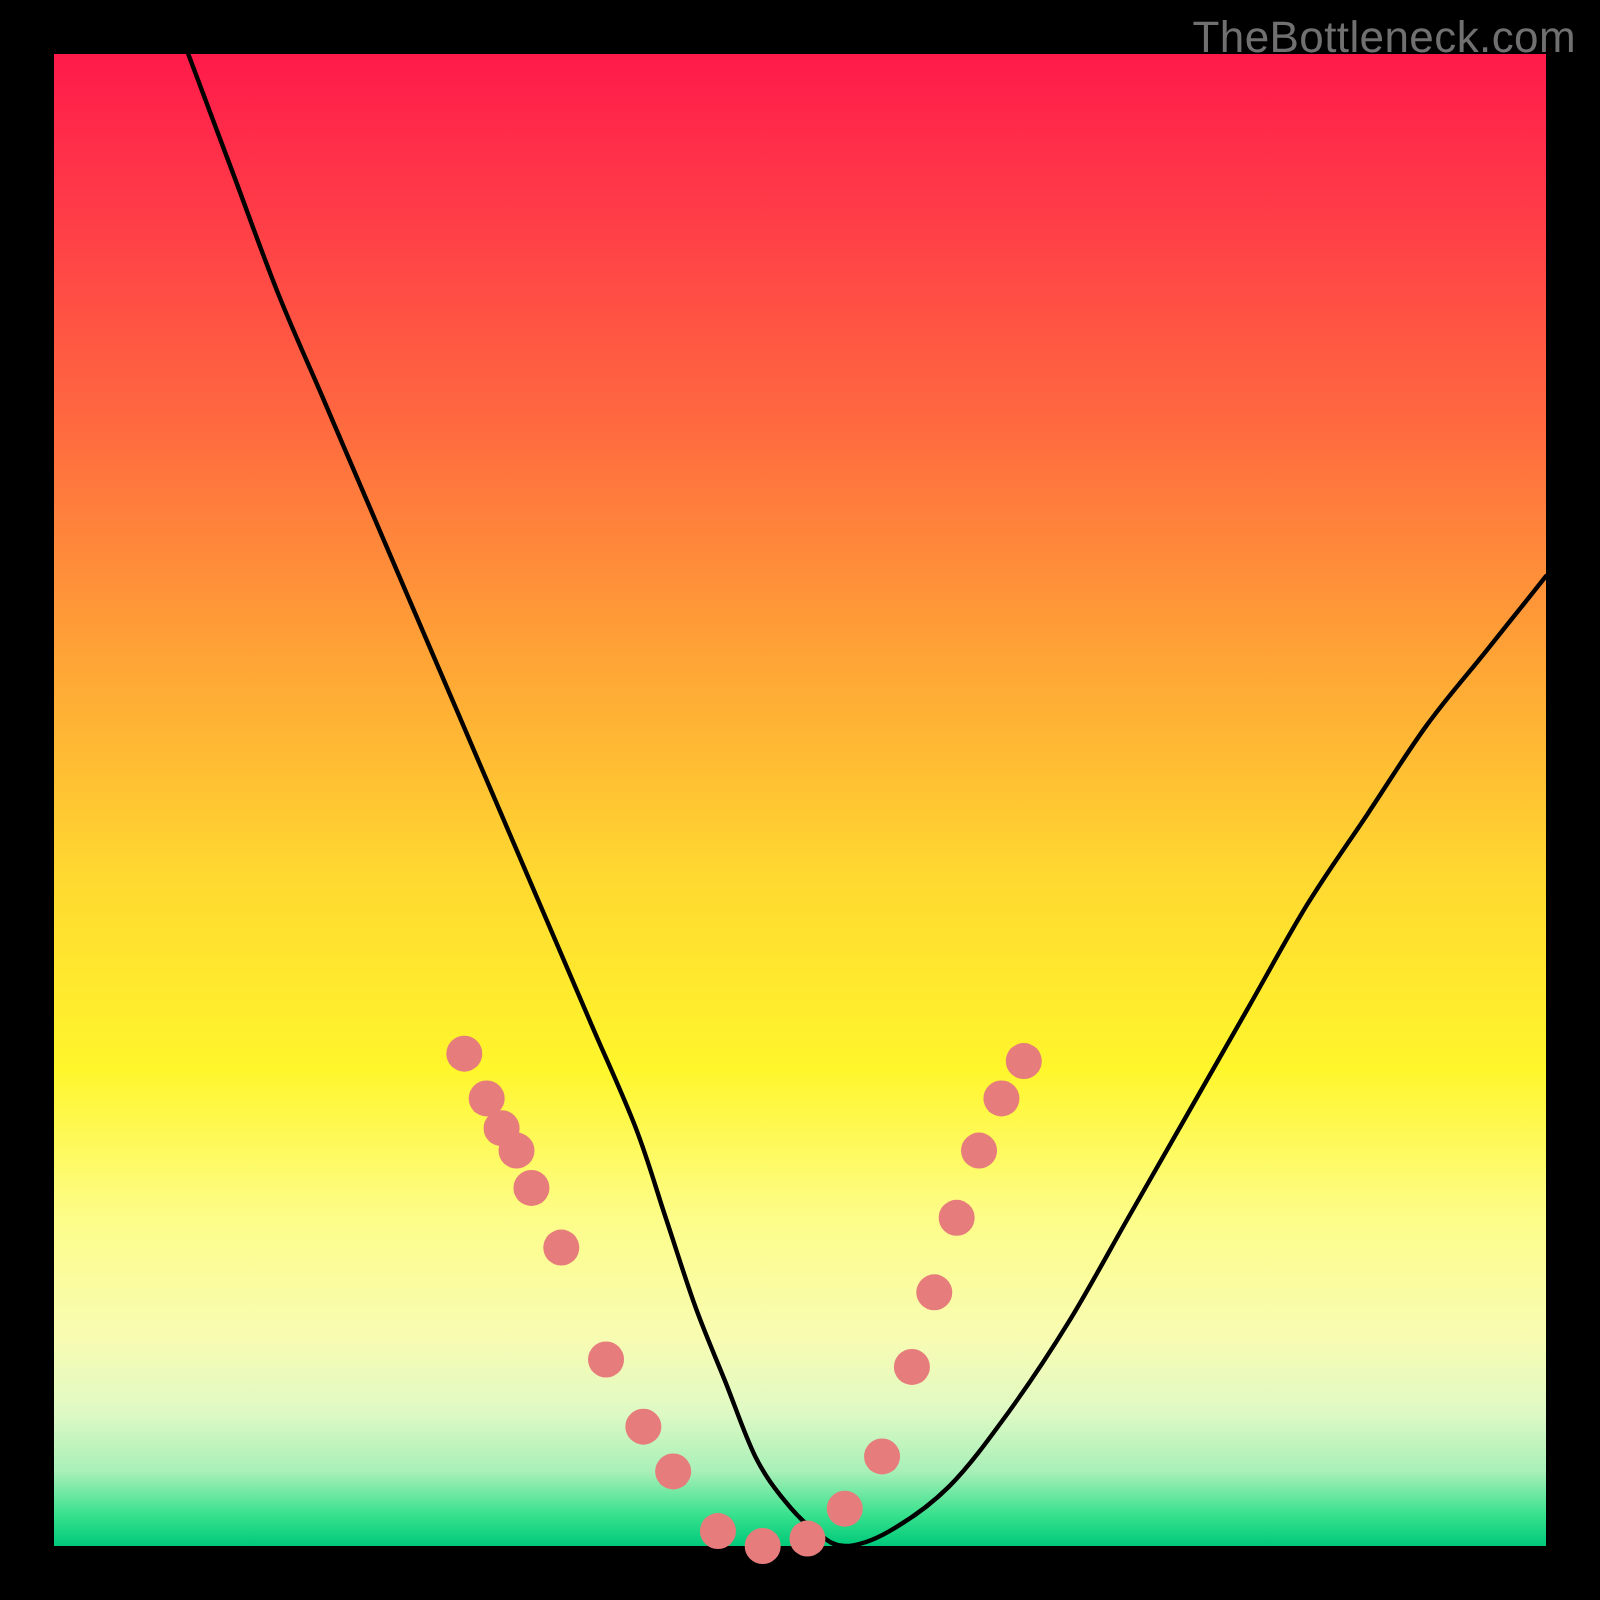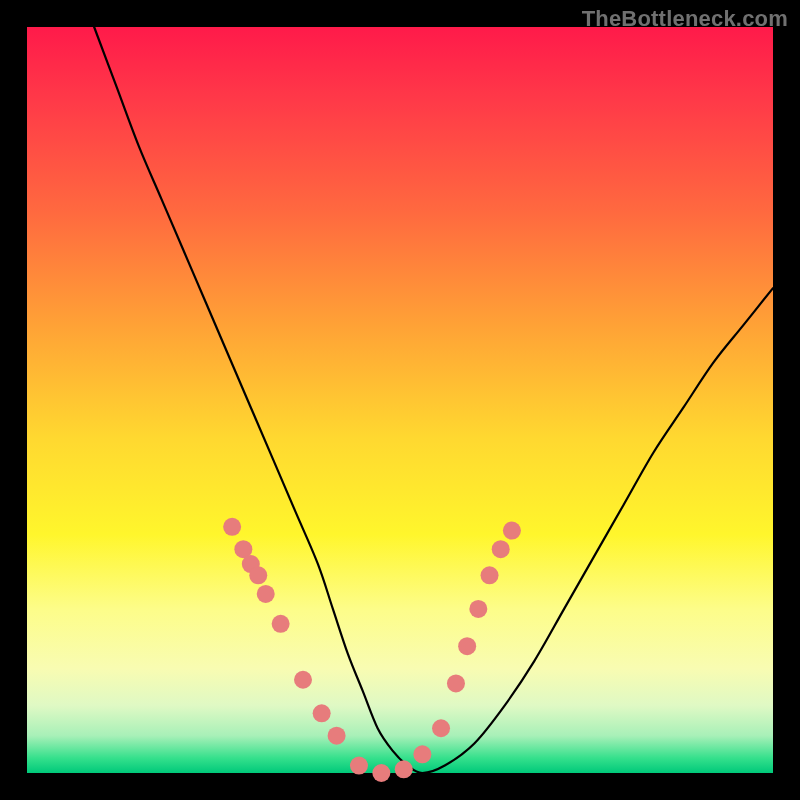--- a/index.html
+++ b/index.html
@@ -31,21 +31,21 @@
       #35e08c 98%,
       #00c97a 100%
     );
   }
   .watermark {
     position: absolute;
     top: 6px;
     right: 12px;
     color: #707070;
     font-size: 22px;
-    font-weight: 700;
+    font-weight: 400;
     letter-spacing: 0.2px;
     z-index: 10;
   }
   svg.plot {
     position: absolute;
     left: 0;
     top: 0;
     width: 746px;
     height: 746px;
     overflow: visible;

